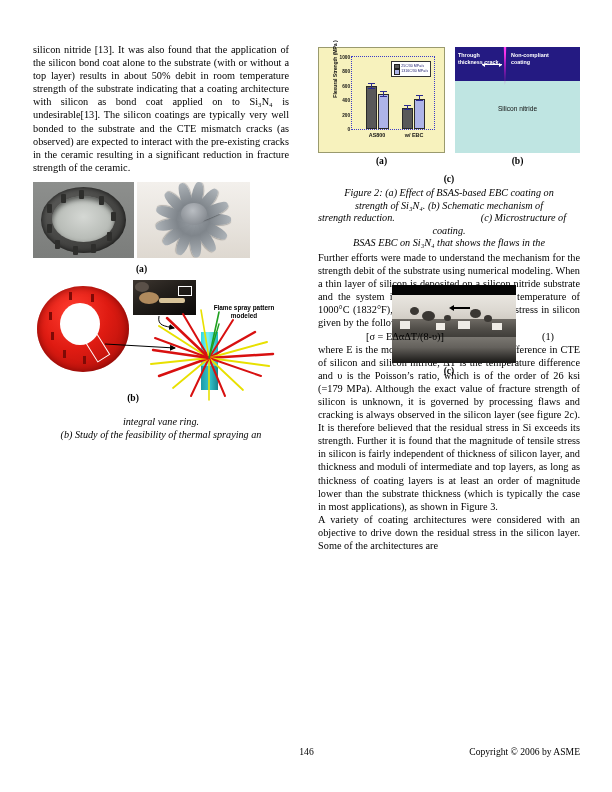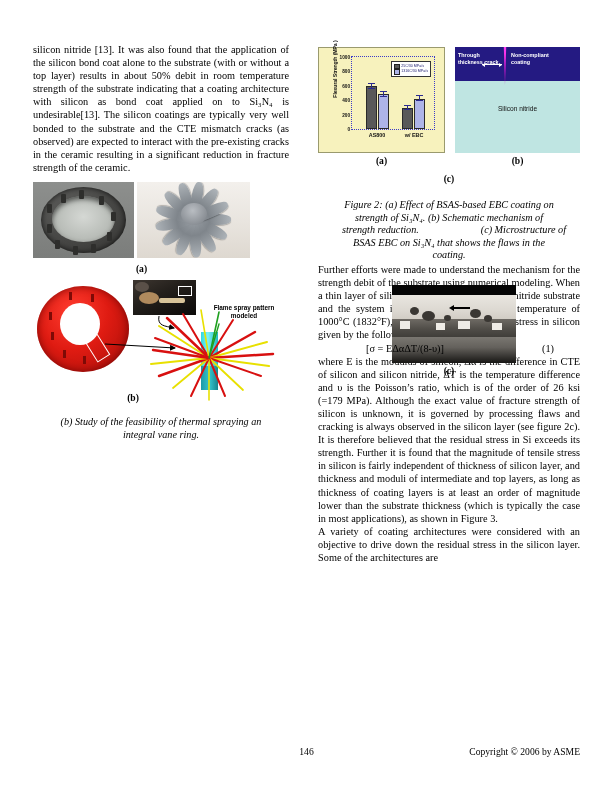--- a/index.html
+++ b/index.html
@@ -539,22 +539,22 @@
           <path d="M176,78 L120,70" stroke="#d81010" stroke-width="2.4"></path>
           <path d="M176,78 L122,58" stroke="#d81010" stroke-width="2"></path>
           <path d="M176,78 L186,44" stroke="#1fa01f" stroke-width="1.4"></path>
         </g>
       </svg>
 
       <div class="panel-letter" style="position:absolute;left:0;top:112px;width:200px;">(b)</div>
     </div>
 
     <div class="caption" style="margin-top:12px;">
+      <div>integral vane ring.</div>
       <div>(b) Study of the feasibility of thermal spraying an</div>
-      <div>integral vane ring.</div>
     </div>
   </div>
 
   <div class="col-right">
 
     <div style="position:relative;width:262px;height:118px;">
 
       <div class="fig2a">
         <div class="chart-ylabel">Flexural Strength (MPa )</div>
 
@@ -633,30 +633,30 @@
         <div class="mg-light" style="left:44px;top:38px;width:9px;height:7px;"></div>
         <div class="mg-light" style="left:66px;top:36px;width:12px;height:8px;"></div>
         <div class="mg-light" style="left:100px;top:38px;width:10px;height:7px;"></div>
         <div class="mg-arrow"></div>
       </div>
       <div class="panel-letter" style="position:absolute;left:0px;top:200px;width:262px;">(c)</div>
     </div>
 
     <div class="panel-letter" style="margin-top:-84px;">(c)</div>
 
-    <div class="caption" style="margin-top:15px;">
+    <div class="caption" style="margin-top:3px;">
       <div>Figure 2: (a) Effect of BSAS-based EBC coating on</div>
       <div>strength of Si₃N₄.  (b) Schematic mechanism of</div>
       <div style="position:relative;">
-        <span style="position:absolute;left:24px;">strength reduction.</span>
+        <span style="position:absolute;left:0;">strength reduction.</span>
         <span style="position:absolute;right:14px;">(c) Microstructure of</span>
         &nbsp;
       </div>
+      <div>coating.</div>
       <div>BSAS EBC on Si₃N₄ that shows the flaws in the</div>
-      <div>coating.</div>
     </div>
 
     <p class="body-par" style="margin-top:1px;">
       <span>Further efforts were made to understand the mechanism for the strength debit of the substrate using numerical modeling.  When a thin layer of silicon is deposited on a silicon nitride substrate and the system is cooled from a stress-free temperature of 1000°C (1832°F), the in-plane tensile residual stress in silicon given by the following equation:</span>
     </p>
 
     <div class="equation-row">
       <span class="equation-body">[σ = EΔαΔT/(8-υ)]</span>
       <span class="equation-num">(1)</span>
     </div>

